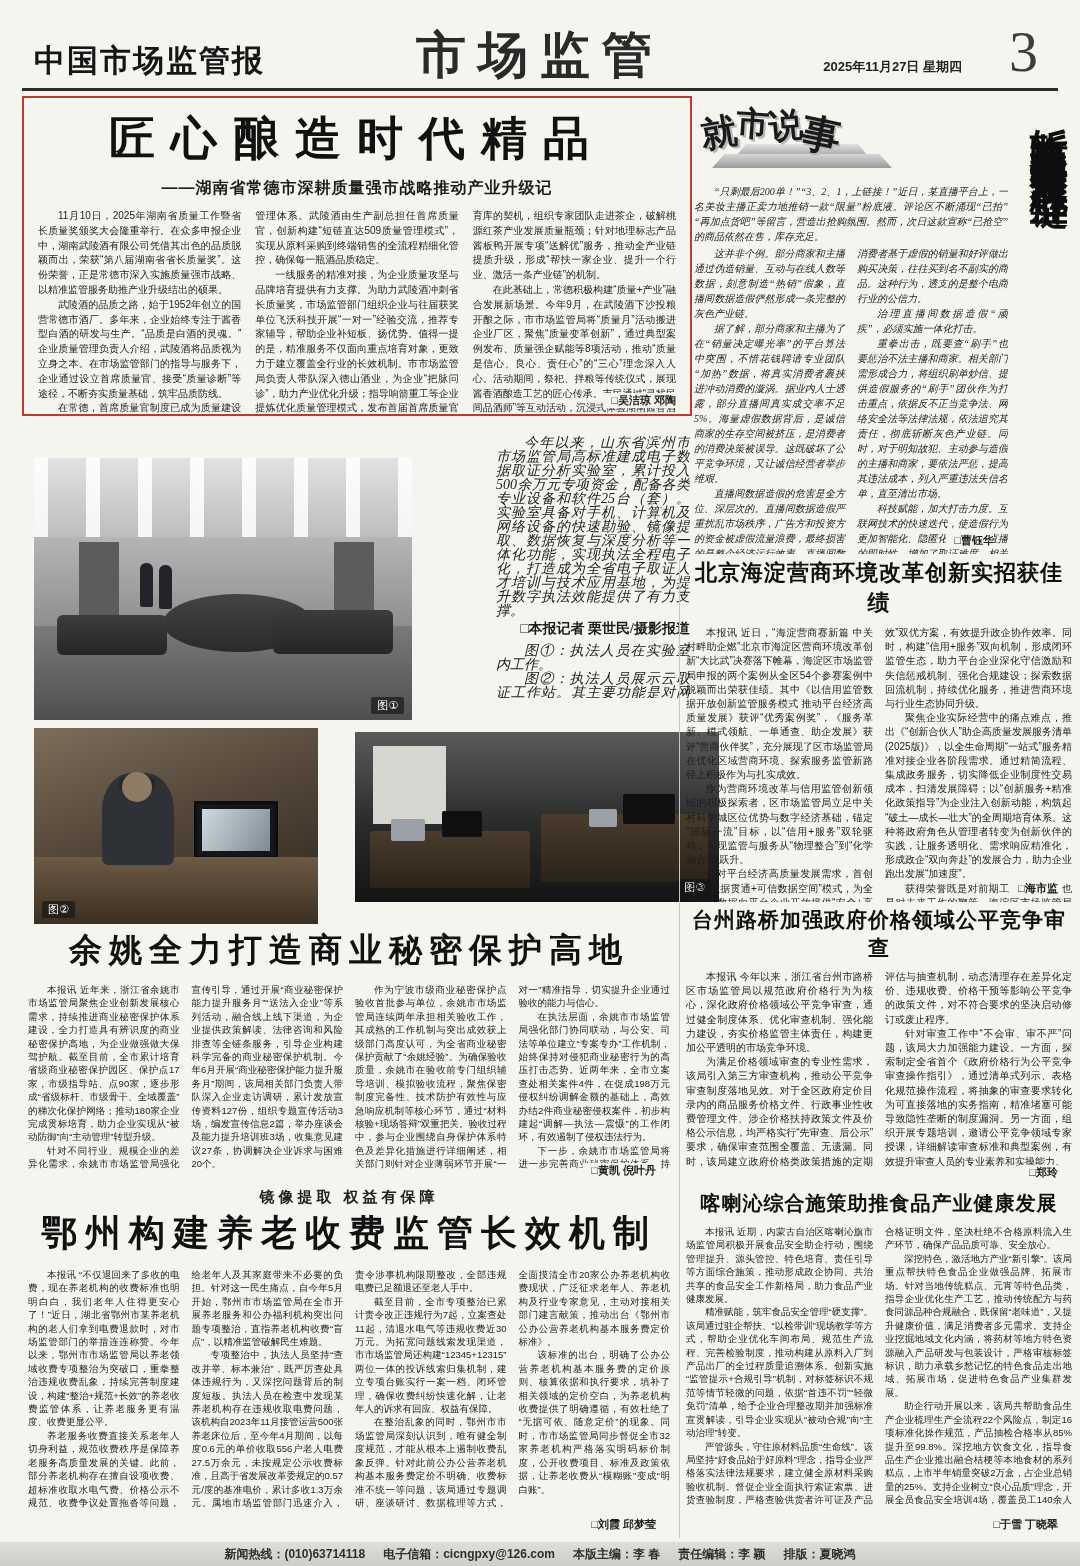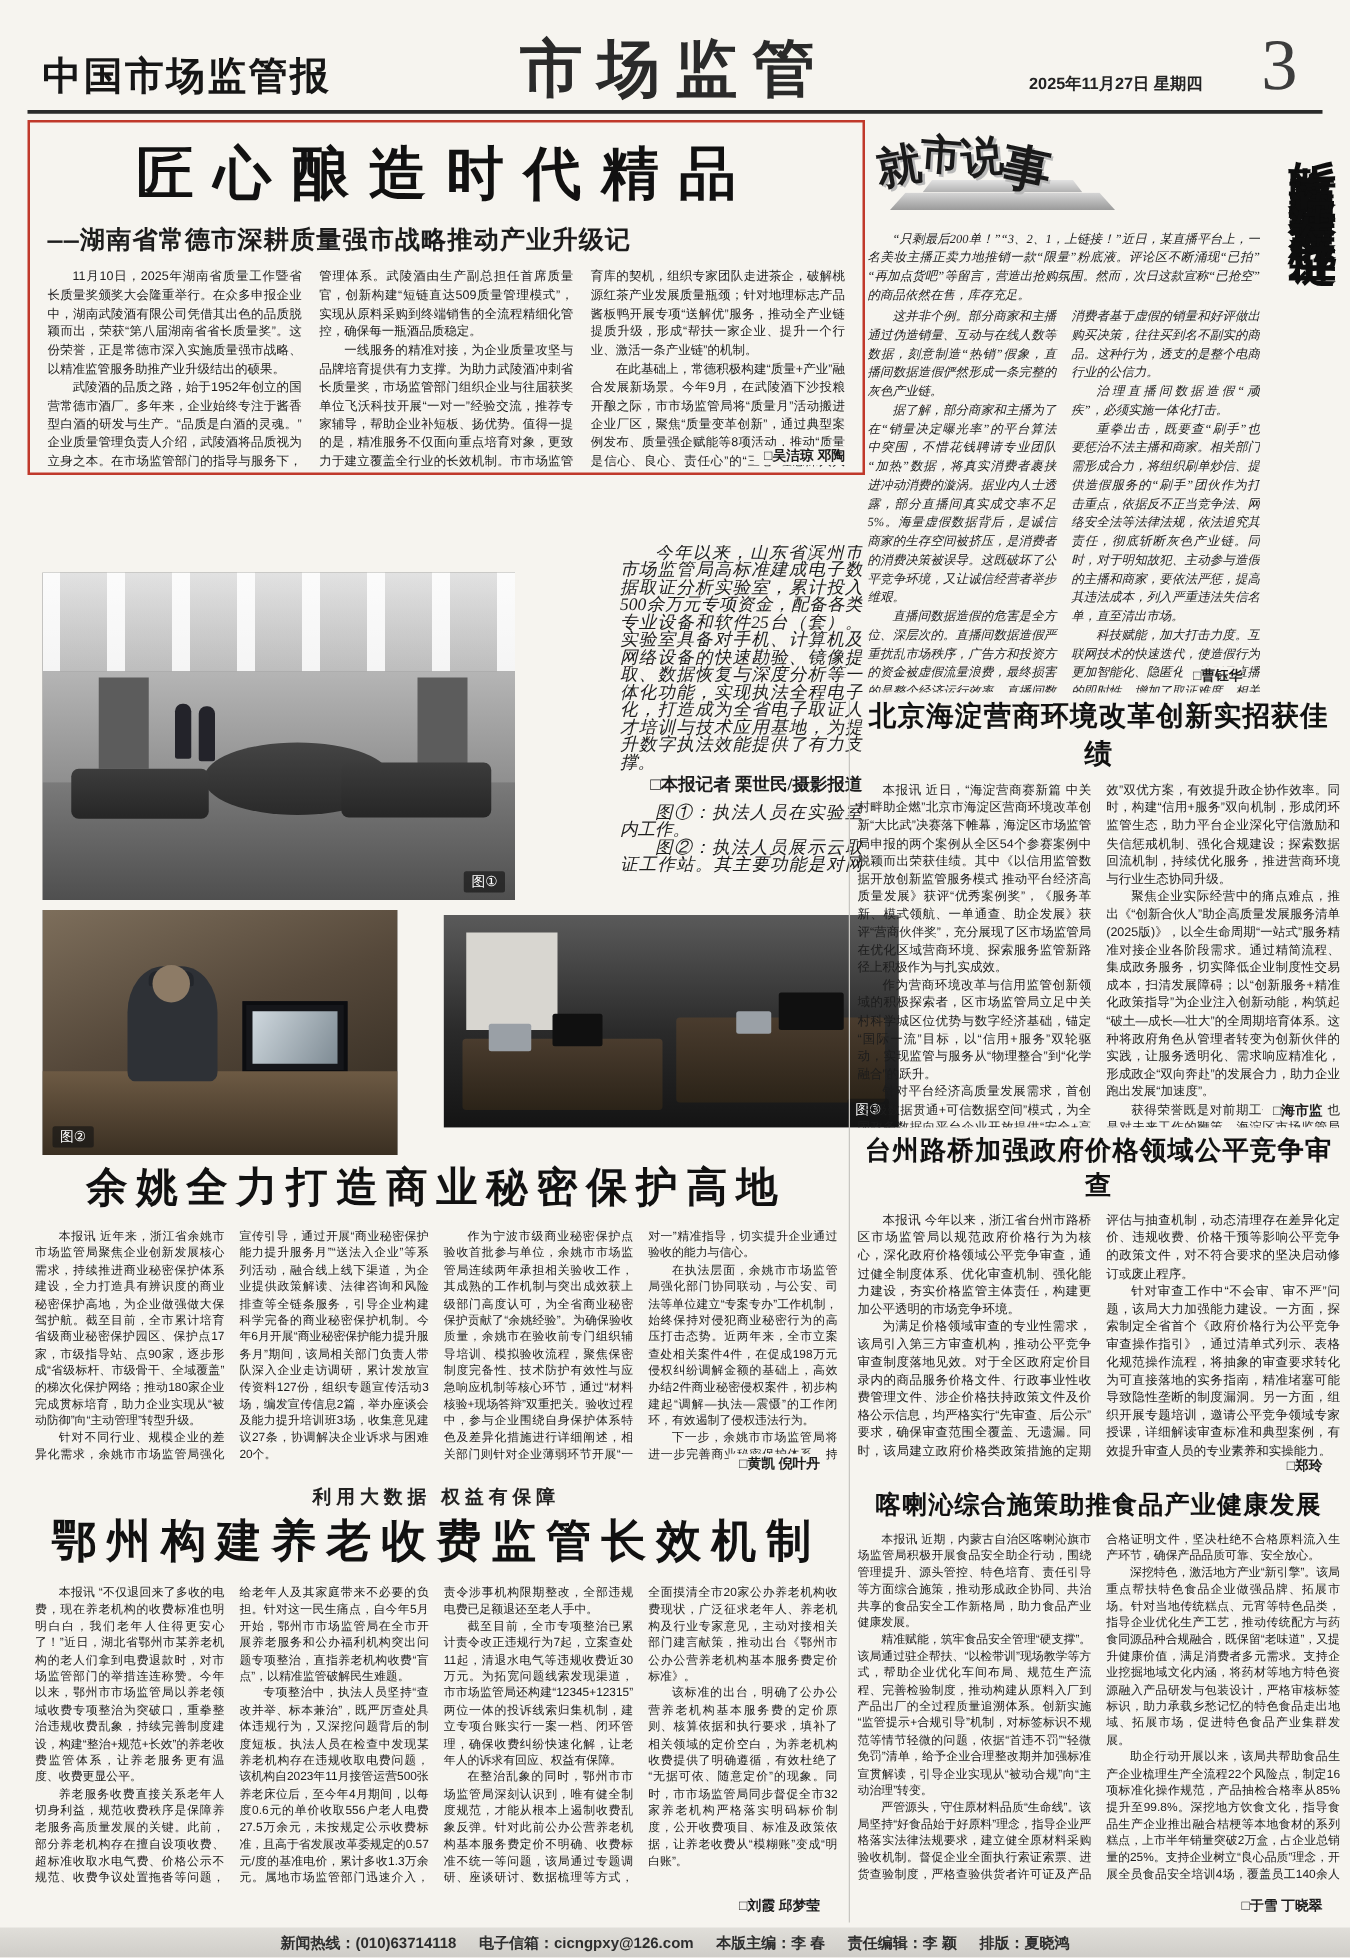--- a/index.html
+++ b/index.html
@@ -21,23 +21,23 @@
   .header-rule{position:absolute;left:22px;right:22px;top:88px;height:3px;background:#2b2b2b;}
 
   
   .art{position:absolute;overflow:hidden;}
   .art-headline{text-align:center;font-weight:900;color:#111;}
   .body{text-align:justify;color:var(--ink);}
   .body p{text-indent:2em;}
   .byline{position:absolute;right:14px;bottom:6px;font-size:11px;font-weight:bold;background:var(--paper);padding-left:8px;}
 
   
-  .lead-box{left:22px;top:96px;width:670px;height:284px;border:2px solid var(--red);padding:10px 14px 8px;}
+  .lead-box{left:22px;top:96px;width:670px;height:320px;border:2px solid var(--red);padding:10px 14px 8px;}
   .lead-hl{font-size:46px;letter-spacing:16px;font-family:var(--sans);}
-  .lead-sub{text-align:left;font-size:20px;font-weight:bold;margin-top:8px;letter-spacing:1px;font-family:Liberation Mono, monospace;}
+  .lead-sub{text-align:center;font-size:16px;font-weight:bold;margin-top:8px;letter-spacing:1px;}
   .lead-cols{margin-top:10px;height:240px;column-count:3;column-gap:14px;font-size:10px;line-height:14.8px;overflow:hidden;}
 
   
   .photo{position:absolute;overflow:hidden;background:#888;}
   .ph-label{position:absolute;font-size:11px;color:#fff;background:rgba(20,20,20,.65);padding:1px 6px;border-radius:2px;}
   .p1-ceiling{position:absolute;left:0;top:0;right:0;height:30%;background:
       repeating-linear-gradient(90deg,rgba(255,255,255,.85) 0 14px,rgba(190,190,190,.15) 14px 52px),
       linear-gradient(#e8e8e8,#bdbdbd);}
   .p1-wall{position:absolute;left:0;top:30%;right:0;height:34%;background:linear-gradient(#b5b5b5,#8f8f8f);}
   .p1-floor{position:absolute;left:0;bottom:0;right:0;height:36%;background:linear-gradient(#7a7a7a,#4f4f4f);}
@@ -234,21 +234,21 @@
     <h2 class="art-headline">台州路桥加强政府价格领域公平竞争审查</h2>
     <div class="body">
         <p>本报讯 今年以来，浙江省台州市路桥区市场监管局以规范政府价格行为为核心，深化政府价格领域公平竞争审查，通过健全制度体系、优化审查机制、强化能力建设，夯实价格监管主体责任，构建更加公平透明的市场竞争环境。</p>
         <p>为满足价格领域审查的专业性需求，该局引入第三方审查机构，推动公平竞争审查制度落地见效。对于全区政府定价目录内的商品服务价格文件、行政事业性收费管理文件、涉企价格扶持政策文件及价格公示信息，均严格实行“先审查、后公示”要求，确保审查范围全覆盖、无遗漏。同时，该局建立政府价格类政策措施的定期评估与抽查机制，动态清理存在差异化定价、违规收费、价格干预等影响公平竞争的政策文件，对不符合要求的坚决启动修订或废止程序。</p>
         <p>针对审查工作中“不会审、审不严”问题，该局大力加强能力建设。一方面，探索制定全省首个《政府价格行为公平竞争审查操作指引》，通过清单式列示、表格化规范操作流程，将抽象的审查要求转化为可直接落地的实务指南，精准堵塞可能导致隐性垄断的制度漏洞。另一方面，组织开展专题培训，邀请公平竞争领域专家授课，详细解读审查标准和典型案例，有效提升审查人员的专业素养和实操能力。</p>
       </div>
     <div class="byline">□郑玲</div>
   </div>
 
   <div class="art ezhou">
-    <div class="ezhou-kicker">利用大数据 权益有保障</div>
+    <div class="ezhou-kicker">镜像提取 权益有保障</div>
     <h2 class="art-headline">鄂州构建养老收费监管长效机制</h2>
     <div class="body">
         <p>本报讯 “不仅退回来了多收的电费，现在养老机构的收费标准也明明白白，我们老年人住得更安心了！”近日，湖北省鄂州市某养老机构的老人们拿到电费退款时，对市场监管部门的举措连连称赞。今年以来，鄂州市市场监管局以养老领域收费专项整治为突破口，重拳整治违规收费乱象，持续完善制度建设，构建“整治+规范+长效”的养老收费监管体系，让养老服务更有温度、收费更显公平。</p>
         <p>养老服务收费直接关系老年人切身利益，规范收费秩序是保障养老服务高质量发展的关键。此前，部分养老机构存在擅自设项收费、超标准收取水电气费、价格公示不规范、收费争议处置拖沓等问题，给老年人及其家庭带来不必要的负担。针对这一民生痛点，自今年5月开始，鄂州市市场监管局在全市开展养老服务和公办福利机构突出问题专项整治，直指养老机构收费“盲点”，以精准监管破解民生难题。</p>
         <p>专项整治中，执法人员坚持“查改并举、标本兼治”，既严厉查处具体违规行为，又深挖问题背后的制度短板。执法人员在检查中发现某养老机构存在违规收取电费问题，该机构自2023年11月接管运营500张养老床位后，至今年4月期间，以每度0.6元的单价收取556户老人电费27.5万余元，未按规定公示收费标准，且高于省发展改革委规定的0.57元/度的基准电价，累计多收1.3万余元。属地市场监管部门迅速介入，责令涉事机构限期整改，全部违规电费已足额退还至老人手中。</p>
         <p>截至目前，全市专项整治已累计责令改正违规行为7起，立案查处11起，清退水电气等违规收费近30万元。为拓宽问题线索发现渠道，市市场监管局还构建“12345+12315”两位一体的投诉线索归集机制，建立专项台账实行一案一档、闭环管理，确保收费纠纷快速化解，让老年人的诉求有回应、权益有保障。</p>
         <p>在整治乱象的同时，鄂州市市场监管局深刻认识到，唯有健全制度规范，才能从根本上遏制收费乱象反弹。针对此前公办公营养老机构基本服务费定价不明确、收费标准不统一等问题，该局通过专题调研、座谈研讨、数据梳理等方式，全面摸清全市20家公办养老机构收费现状，广泛征求老年人、养老机构及行业专家意见，主动对接相关部门建言献策，推动出台《鄂州市公办公营养老机构基本服务费定价标准》。</p>
         <p>该标准的出台，明确了公办公营养老机构基本服务费的定价原则、核算依据和执行要求，填补了相关领域的定价空白，为养老机构收费提供了明确遵循，有效杜绝了“无据可依、随意定价”的现象。同时，市市场监管局同步督促全市32家养老机构严格落实明码标价制度，公开收费项目、标准及政策依据，让养老收费从“模糊账”变成“明白账”。</p>
       </div>
     <div class="byline">□刘霞 邱梦莹</div>

